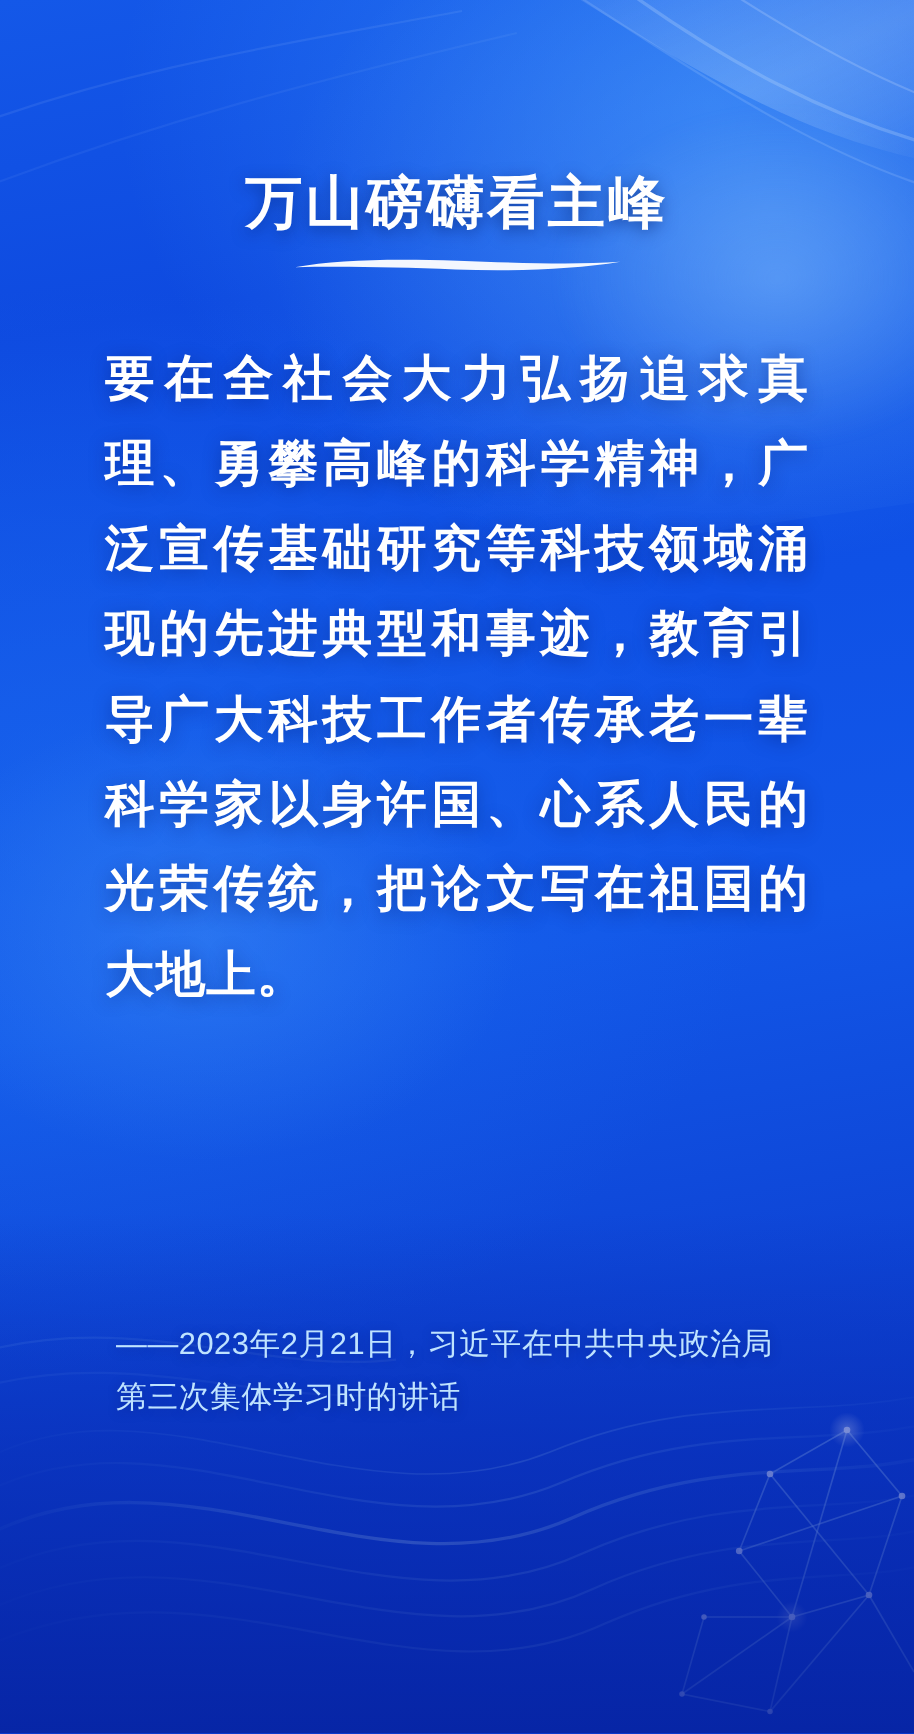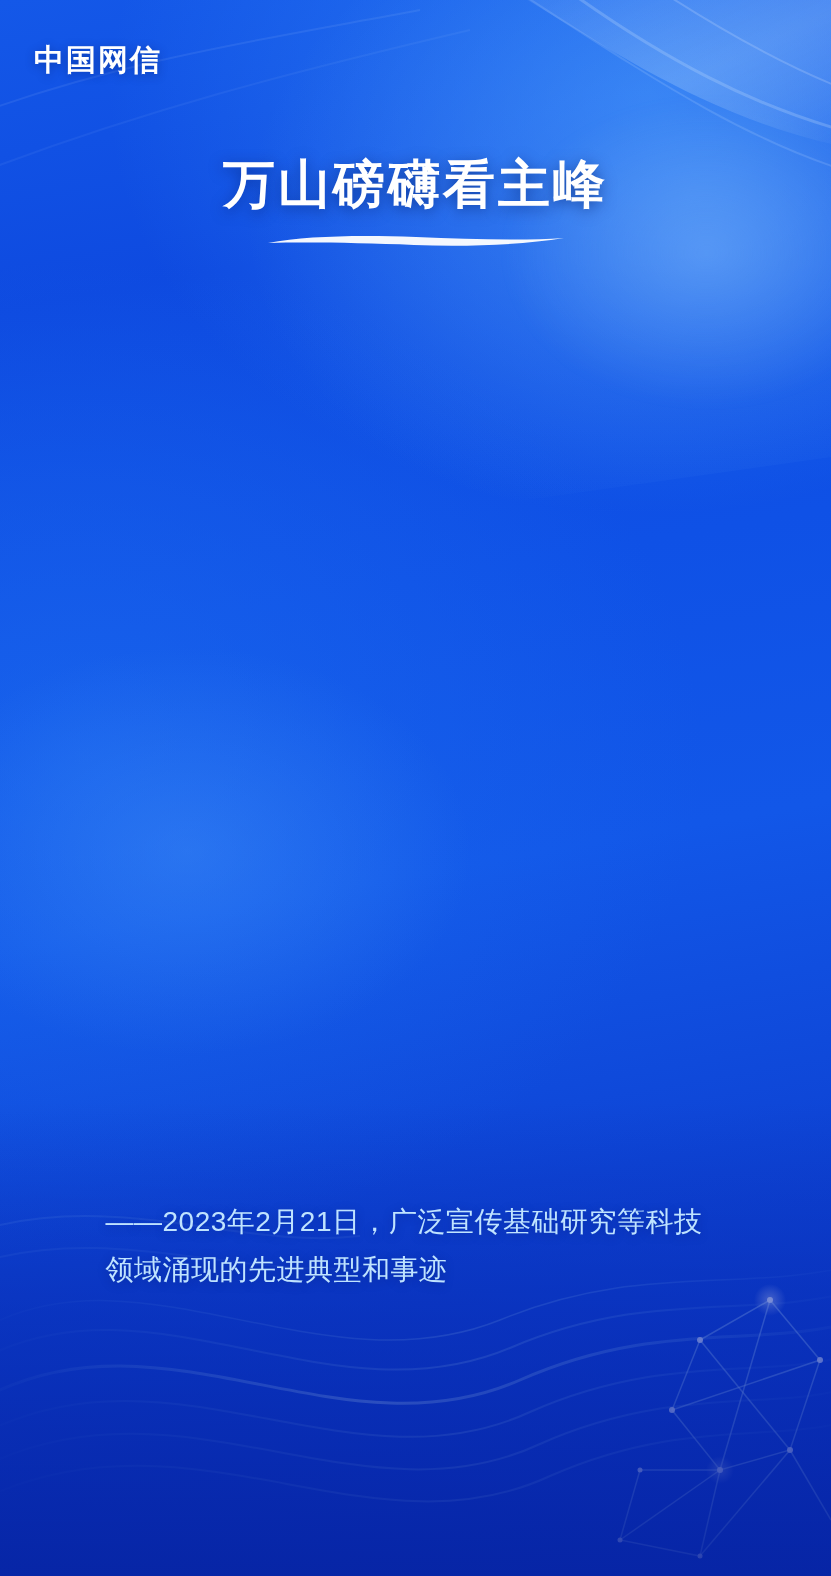--- a/index.html
+++ b/index.html
@@ -217,25 +217,25 @@
       <circle cx="700" cy="1556" r="2.5"></circle>
     </g>
     <g>
       <circle cx="770" cy="1300" r="16" fill="url(#nodeGlow)" opacity="0.5"></circle>
       <circle cx="720" cy="1470" r="14" fill="url(#nodeGlow)" opacity="0.4"></circle>
     </g>
   </svg>
 
   <div class="bg-bottom-dark"></div>
 
-  <div class="brand">中国网信</div>
 
   <div class="headline-wrap">
     <div class="headline">万山磅礴看主峰</div>
     <svg class="brush-underline" viewBox="0 0 300 16" preserveAspectRatio="none">
       <path d="M2,11 C40,4 90,3 150,5 C205,7 255,9 298,6 C256,13 200,15 148,13 C96,11 46,10 2,11 Z" fill="#ffffff" opacity="0.95"></path>
     </svg>
   </div>
 
-
-  <div class="attribution">——2023年2月21日，广泛宣传基础研究等科技领域涌现的先进典型和事迹</div>
+  <div class="quote">要在全社会大力弘扬追求真理、勇攀高峰的科学精神，广泛宣传基础研究等科技领域涌现的先进典型和事迹，教育引导广大科技工作者传承老一辈科学家以身许国、心系人民的光荣传统，把论文写在祖国的大地上。</div>
+
+  <div class="attribution">——2023年2月21日，习近平在中共中央政治局第三次集体学习时的讲话</div>
 
 </div>
 
 </body></html>

